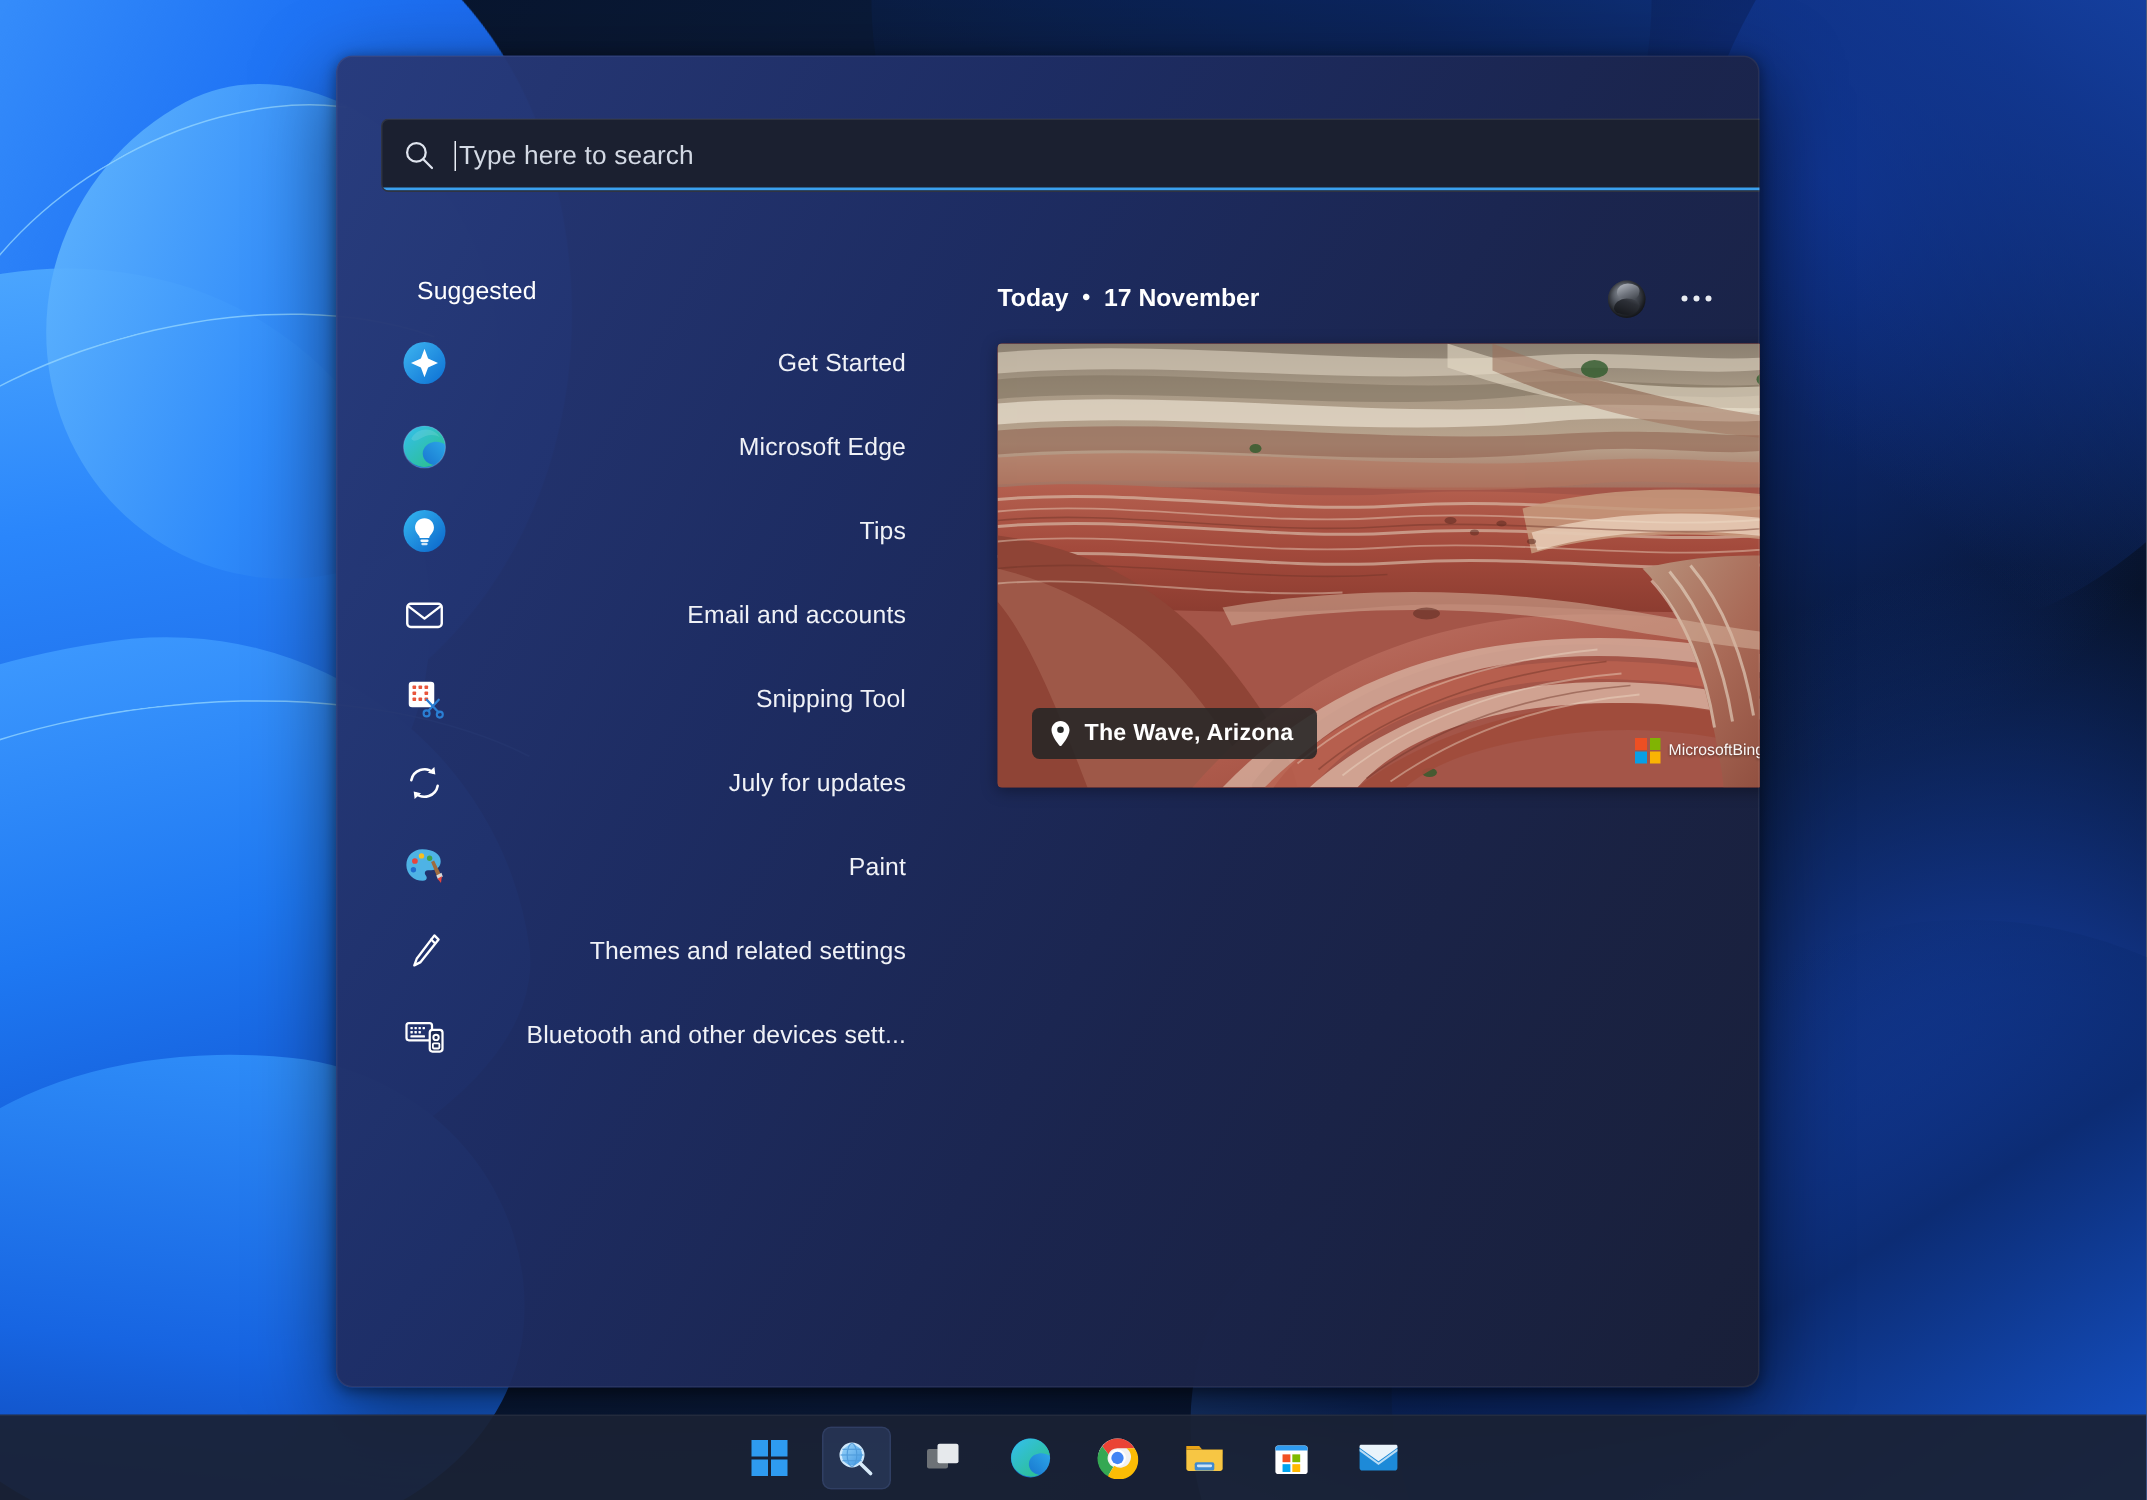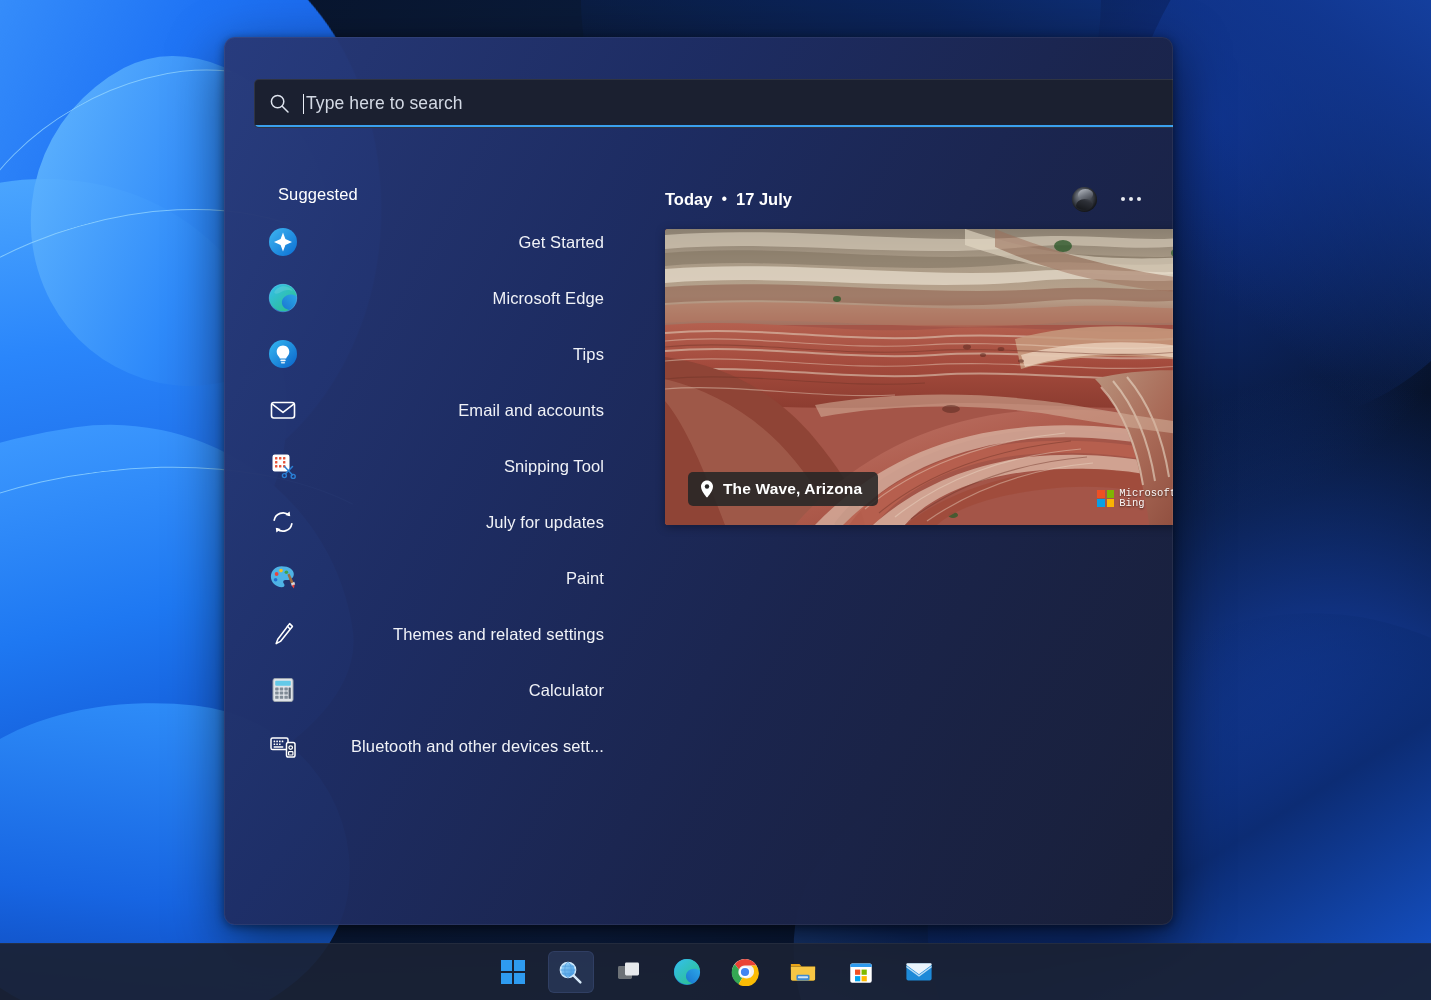--- a/index.html
+++ b/index.html
@@ -325,23 +325,21 @@
     width: 17px; height: 17px;
     display: grid;
     grid-template-columns: 1fr 1fr;
     grid-template-rows: 1fr 1fr;
     gap: 1.6px;
     flex: 0 0 auto;
   }
   #bing-logo-squares i { display: block; }
   #bing-text {
     display: flex;
-    flex-direction: column;
     line-height: 1.02;
-    font-family: Liberation Mono, monospace;
   }
   #bing-text span {
     font-size: 10.5px;
     color: #ffffff;
     text-shadow: 0 1px 2px rgba(0,0,0,.6);
     font-weight: normal;
   }
 
   
   #taskbar {
@@ -537,41 +535,20 @@
               <g fill="none" stroke="#ffffff" stroke-width="1.55" stroke-linejoin="round" stroke-linecap="round">
                 <path d="M21.6 4.6 L24.4 7.4 L12.4 22.4 L8.2 24.6 L9.8 20.2 Z"></path>
                 <line x1="19.4" y1="7.3" x2="21.8" y2="9.7"></line>
               </g>
             </svg>
           </span>
           <span class="sug-label">Themes and related settings</span>
         </div>
 
 
-        <div class="sug-item">
-          <span class="sug-icon">
-            <svg width="30" height="30" viewBox="0 0 30 30">
-              <rect x="5" y="3.5" width="20" height="23" rx="2" fill="#dfe3e8" stroke="#9aa3ad" stroke-width="1"></rect>
-              <rect x="7.2" y="5.8" width="15.6" height="5" rx="1" fill="#63c9e8"></rect>
-              <g fill="#7f8b96">
-                <rect x="7.2" y="12.4" width="3.4" height="3" rx=".6"></rect>
-                <rect x="11.8" y="12.4" width="3.4" height="3" rx=".6"></rect>
-                <rect x="16.4" y="12.4" width="3.4" height="3" rx=".6"></rect>
-                <rect x="7.2" y="16.6" width="3.4" height="3" rx=".6"></rect>
-                <rect x="11.8" y="16.6" width="3.4" height="3" rx=".6"></rect>
-                <rect x="16.4" y="16.6" width="3.4" height="3" rx=".6"></rect>
-                <rect x="7.2" y="20.8" width="3.4" height="3" rx=".6"></rect>
-                <rect x="11.8" y="20.8" width="3.4" height="3" rx=".6"></rect>
-                <rect x="16.4" y="20.8" width="3.4" height="3" rx=".6"></rect>
-              </g>
-              <rect x="20.6" y="12.4" width="2.2" height="11.4" rx=".6" fill="#5b6774"></rect>
-            </svg>
-          </span>
-          <span class="sug-label">Calculator</span>
-        </div>
 
         <div class="sug-item">
           <span class="sug-icon">
             <svg width="30" height="30" viewBox="0 0 30 30">
               <rect x="3" y="7" width="17" height="11.5" rx="1.6" fill="none" stroke="#ffffff" stroke-width="1.5"></rect>
               <g fill="#ffffff">
                 <rect x="5.6" y="9.6" width="1.6" height="1.6" rx=".3"></rect>
                 <rect x="8.3" y="9.6" width="1.6" height="1.6" rx=".3"></rect>
                 <rect x="11" y="9.6" width="1.6" height="1.6" rx=".3"></rect>
                 <rect x="13.7" y="9.6" width="1.6" height="1.6" rx=".3"></rect>
@@ -586,21 +563,21 @@
             </svg>
           </span>
           <span class="sug-label">Bluetooth and other devices sett...</span>
         </div>
       </div>
 
       <div id="today-col">
         <div id="today-header">
           <span id="today-label">Today</span>
           <span id="today-dot">•</span>
-          <span id="today-date">17 July</span>
+          <span id="today-date">17 November</span>
           <span id="today-spacer"></span>
           <span id="avatar"></span>
           <span id="more-button">
             <i class="dot"></i>
             <i class="dot"></i>
             <i class="dot"></i>
           </span>
         </div>
 
         <div id="photo-card">

